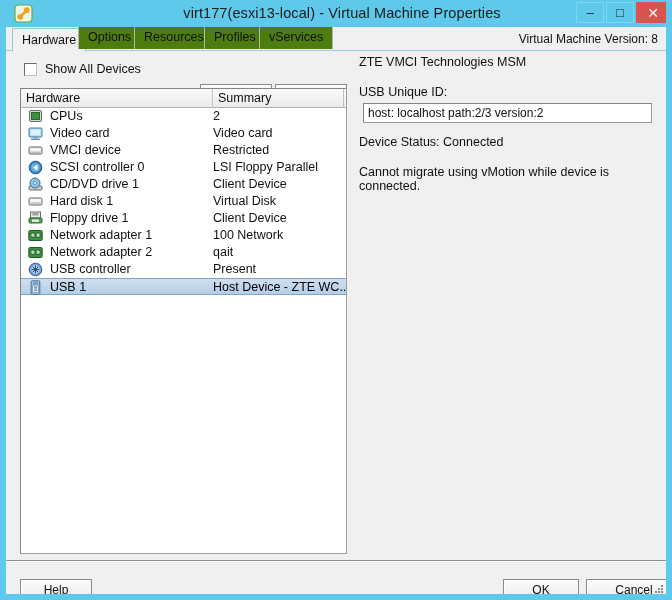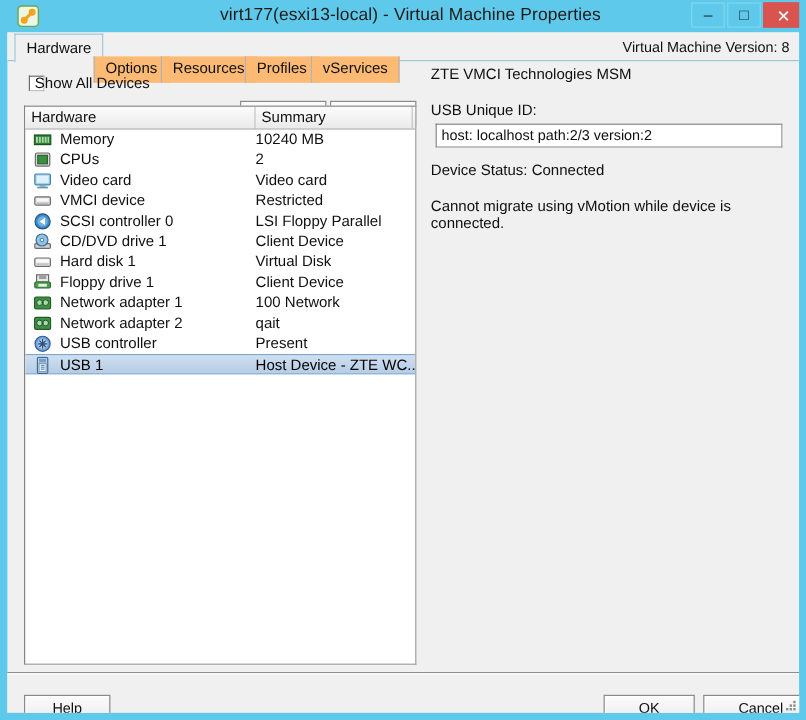--- a/index.html
+++ b/index.html
@@ -74,28 +74,28 @@
   
   #tabstrip {
     position: absolute;
     left: 0; top: 0;
     width: 660px; height: 24px;
     background: #f0f0f0;
     border-bottom: 1px solid #9ec9d8;
   }
   .tab {
     position: absolute;
-    top: 20px; height: 22px;
+    top: 0; height: 22px;
     padding: 0 9px;
     line-height: 21px;
     font-size: 12.5px;
     color: #101010;
     border-left: 1px solid #b4b4b4;
     border-right: 1px solid #b4b4b4;
-    background: #fdba74;
+    background: #4d7c0f;
     cursor: default;
     white-space: nowrap;
   }
   .tab.active {
     border-top: 1px solid #9ec9d8;
     border-left: 1px solid #9ec9d8;
     border-right: 1px solid #9ec9d8;
     border-bottom: 1px solid #f0f0f0;
     background: #f0f0f0;
     top: 1px; height: 24px;
@@ -119,21 +119,21 @@
     position: absolute;
     left: 4px; top: 3px;
     width: 13px; height: 13px;
     background: #ffffff;
     border: 1px solid #6b6b6b;
     border-right-color: #c0c0c0;
     border-bottom-color: #c0c0c0;
   }
   #showall-label {
     position: absolute;
-    left: 9px; top: 0px;
+    left: 25px; top: 0px;
     font-size: 12.5px;
     line-height: 19px;
     color: #101010;
   }
 
   .pbtn {
     position: absolute;
     background: linear-gradient(#fbfbfb, #ececec);
     border: 1px solid #8a8a8a;
     box-shadow: inset 1px 1px 0 #ffffff;
@@ -319,34 +319,20 @@
     </div>
     <div class="pbtn" id="btn-add">Add...</div>
     <div class="pbtn" id="btn-remove">Remove</div>
 
     <div id="hwlist">
       <div id="hwheader">
         <div class="hcell" id="hcol-hardware">Hardware</div>
         <div class="hcell" id="hcol-summary">Summary</div>
       </div>
       <div id="hwrows">
-          <div class="hwrow">
-            <span class="hw-icon"><svg width="15" height="15" viewBox="0 0 15 15">
-                <rect x="0.5" y="3.5" width="14" height="8" fill="#2f7d32" stroke="#1c5220"></rect>
-                <g fill="#a7d9a9">
-                  <rect x="2" y="5" width="1.6" height="5"></rect>
-                  <rect x="4.4" y="5" width="1.6" height="5"></rect>
-                  <rect x="6.8" y="5" width="1.6" height="5"></rect>
-                  <rect x="9.2" y="5" width="1.6" height="5"></rect>
-                  <rect x="11.6" y="5" width="1.3" height="5"></rect>
-                </g>
-              </svg></span>
-            <span class="hw-name">Memory</span>
-            <span class="hw-sum">10240 MB</span>
-          </div>
           <div class="hwrow">
             <span class="hw-icon"><svg width="15" height="15" viewBox="0 0 15 15">
                 <rect x="1.5" y="1.5" width="12" height="11" rx="1.5" fill="#d9d9d9" stroke="#6b6b6b"></rect>
                 <rect x="3.5" y="3.5" width="8" height="7" fill="#3e8e41" stroke="#2a632c"></rect>
               </svg></span>
             <span class="hw-name">CPUs</span>
             <span class="hw-sum">2</span>
           </div>
           <div class="hwrow">
             <span class="hw-icon"><svg width="15" height="15" viewBox="0 0 15 15">

